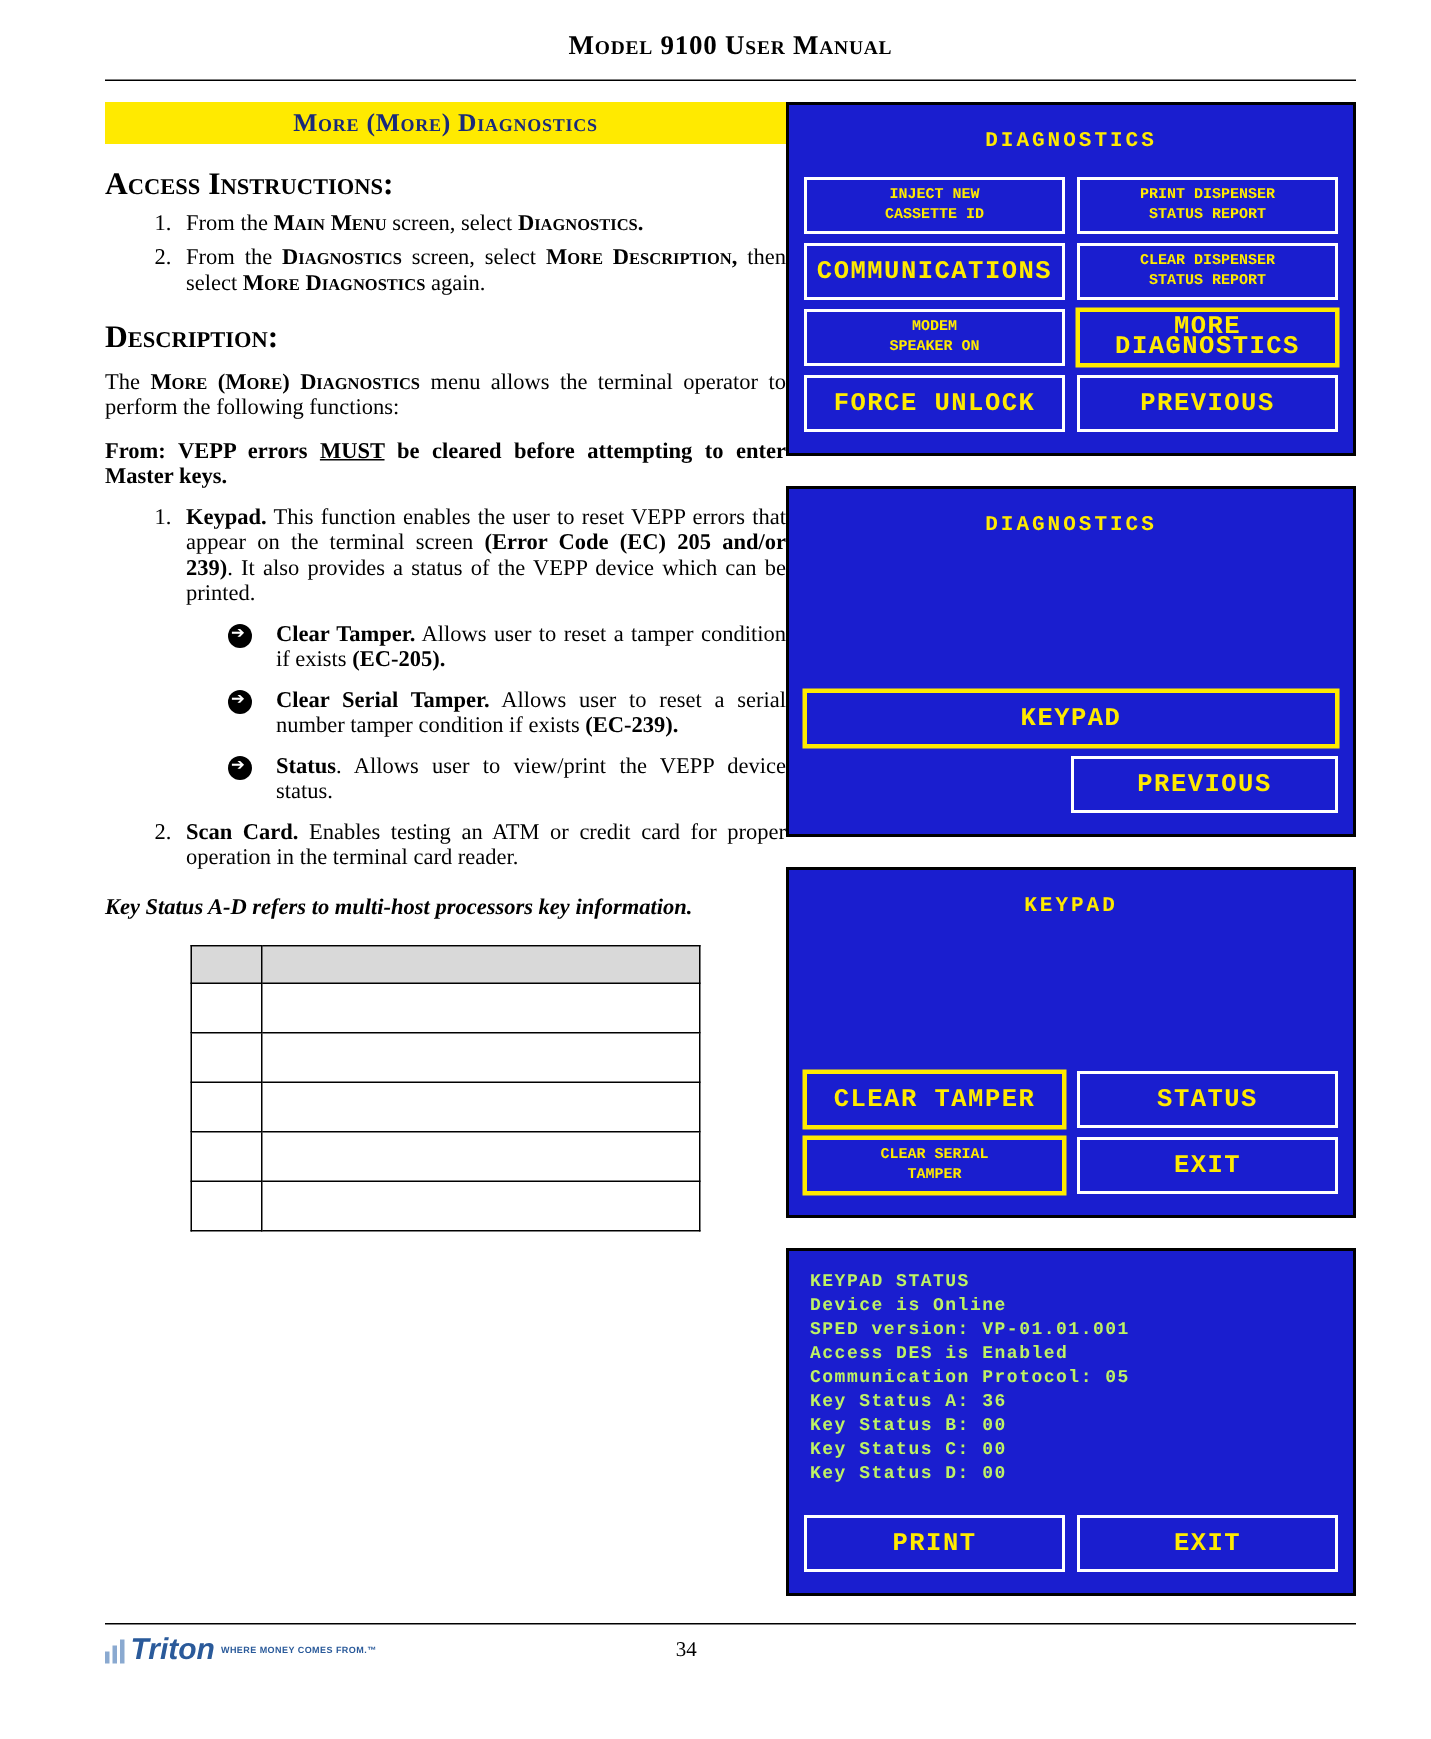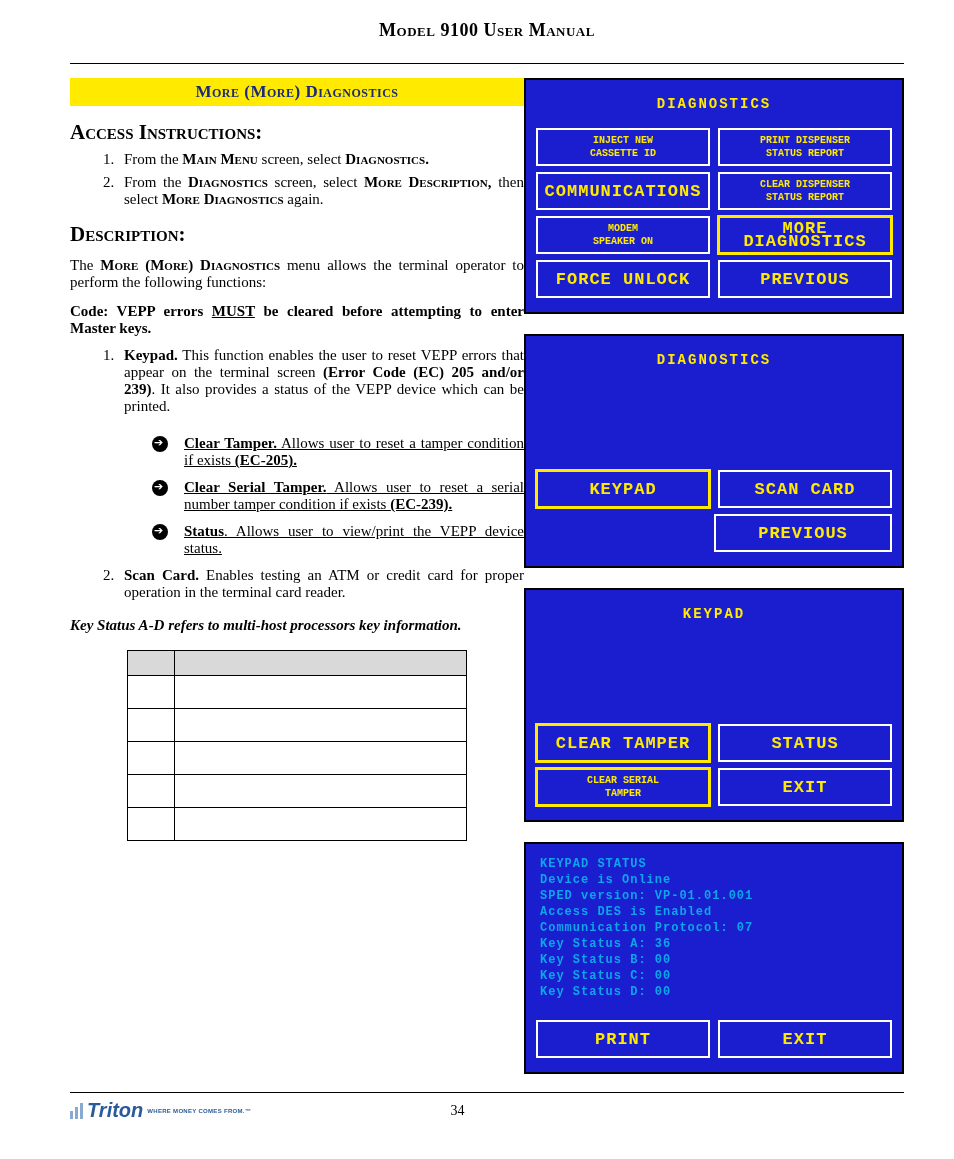--- a/index.html
+++ b/index.html
@@ -11,21 +11,21 @@
     padding: 20px 50px 10px 70px;
     width: 954px;
     box-sizing: border-box;
   }
   .header {
     text-align: center;
     font-variant: small-caps;
     font-size: 18px;
     font-weight: bold;
     border-bottom: 1px solid #000;
-    padding-bottom: 22px;
+    padding-bottom: 12px;
     margin-bottom: 14px;
     letter-spacing: 0.5px;
   }
   .columns {
     display: flex;
   }
   .left {
     flex: 1.05;
   }
   .right {
@@ -57,21 +57,21 @@
   ol.instr li {
     margin-bottom: 6px;
     padding-left: 6px;
     text-align: justify;
   }
   .smallcaps { font-variant: small-caps; font-weight: bold; }
   p { margin: 10px 0; text-align: justify; }
   .note { font-weight: bold; margin-top: 12px; }
   ol.funcs { margin: 10px 0 0 0; padding-left: 48px; }
   ol.funcs > li { margin-bottom: 10px; padding-left: 6px; text-align: justify; }
-  ul.arrows { list-style: none; margin: 20px 0 0 0; padding-left: 28px; text-decoration: underline; }
+  ul.arrows { list-style: none; margin: 10px 0 0 0; padding-left: 28px; }
   ul.arrows li {
     position: relative;
     margin-bottom: 10px;
     padding-left: 32px;
     text-align: justify;
   }
   ul.arrows li::before {
     content: "";
     position: absolute;
     left: 0;
@@ -146,21 +146,21 @@
     color: #ffea00;
   }
   .btn.small { font-size: 10px; letter-spacing: 0px; }
   .btn.selected {
     border-color: #ffea00;
     box-shadow: 0 0 0 1px #ffea00;
   }
   .status-line {
     font-size: 12px;
     letter-spacing: 1px;
-    color: #0ea5e9;
+    color: #bef264;
     line-height: 16px;
   }
   .screen4 .status-lines { margin: 2px 0 14px 4px; }
 
   
   .hr-bottom {
     border: none;
     border-top: 1px solid #000;
     margin: 18px 0 6px 0;
   }
@@ -214,21 +214,21 @@
         <span>From the </span><span class="smallcaps">Diagnostics</span><span> screen, select </span><span class="smallcaps">More Description,</span><span> then select </span><span class="smallcaps">More Diagnostics</span><span> again.</span>
       </li>
     </ol>
 
     <div class="subheading">Description:</div>
     <p>
       <span>The </span><span class="smallcaps">More (More) Diagnostics</span><span> menu allows the terminal operator to perform the following functions:</span>
     </p>
 
     <p class="note">
-      <span>Code: VEPP errors </span><u>MUST</u><span> be cleared before attempting to enter Master keys.</span>
+      <span>From: VEPP errors </span><u>MUST</u><span> be cleared before attempting to enter Master keys.</span>
     </p>
 
     <ol class="funcs">
       <li>
         <b>Keypad.</b><span> This function enables the user to reset VEPP errors that appear on the terminal screen </span><b>(Error Code (EC) 205 and/or 239)</b><span>. It also provides a status of the VEPP device which can be printed.</span>
         <ul class="arrows">
           <li>
             <b>Clear Tamper.</b><span>  Allows user to reset a tamper condition if exists </span><b>(EC-205).</b>
           </li>
           <li>
@@ -296,21 +296,20 @@
         <div class="btn">FORCE UNLOCK</div>
         <div class="btn">PREVIOUS</div>
       </div>
     </div>
 
     <div class="screen">
       <div class="screen-title">DIAGNOSTICS</div>
       <div class="big-spacer"></div>
       <div class="screen-row">
         <div class="btn selected">KEYPAD</div>
-        <div class="btn">SCAN CARD</div>
       </div>
       <div class="screen-row">
         <div style="flex:1"></div>
         <div class="btn">PREVIOUS</div>
       </div>
     </div>
 
     <div class="screen">
       <div class="screen-title">KEYPAD</div>
       <div class="big-spacer"></div>
@@ -323,21 +322,21 @@
         <div class="btn">EXIT</div>
       </div>
     </div>
 
     <div class="screen screen4">
       <div class="status-lines">
         <div class="status-line">KEYPAD STATUS</div>
         <div class="status-line">Device is Online</div>
         <div class="status-line">SPED version: VP-01.01.001</div>
         <div class="status-line">Access DES is Enabled</div>
-        <div class="status-line">Communication Protocol: 07</div>
+        <div class="status-line">Communication Protocol: 05</div>
         <div class="status-line">Key Status A: 36</div>
         <div class="status-line">Key Status B: 00</div>
         <div class="status-line">Key Status C: 00</div>
         <div class="status-line">Key Status D: 00</div>
       </div>
       <div class="screen-row">
         <div class="btn">PRINT</div>
         <div class="btn">EXIT</div>
       </div>
     </div>

